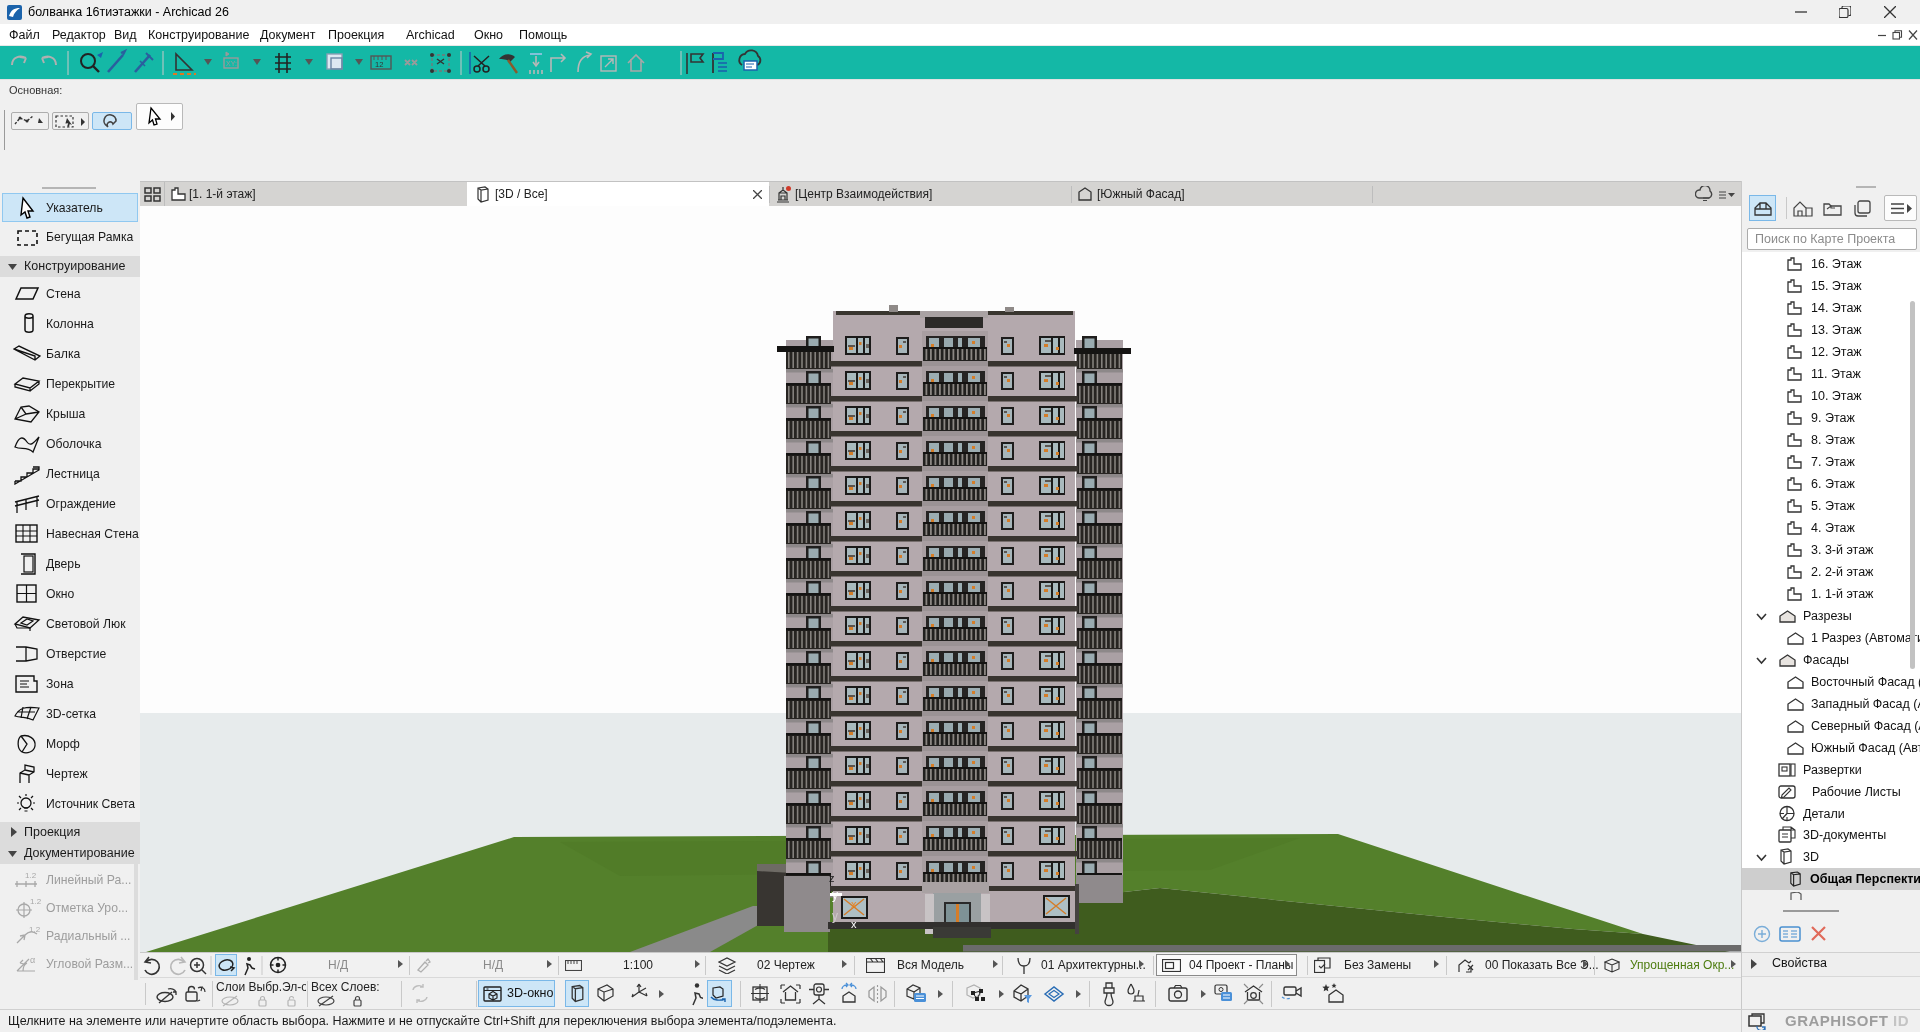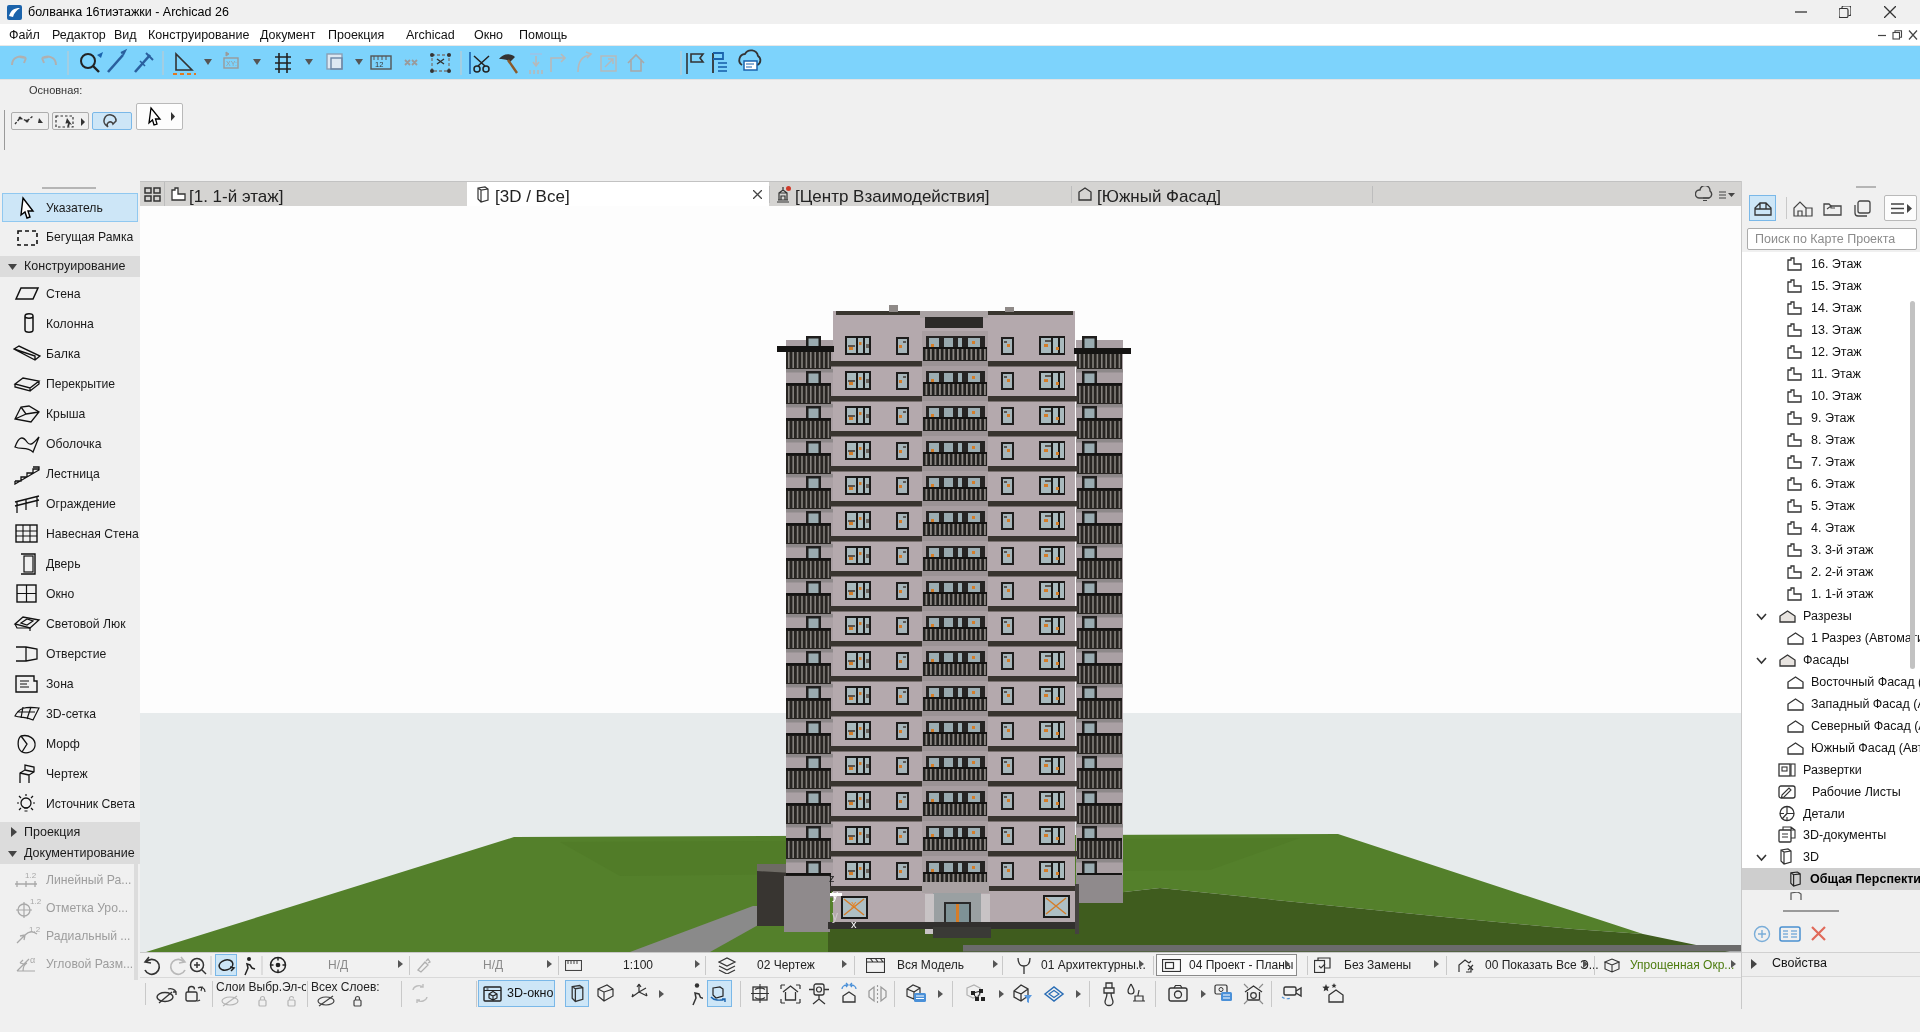--- a/index.html
+++ b/index.html
@@ -6,36 +6,36 @@
 html,body { width:1920px; height:1032px; overflow:hidden; font-family:"Liberation Sans", sans-serif; background:#f0f0f0; }
 .abs { position:absolute; }
 #app { position:relative; width:1920px; height:1032px; }
 
 #titlebar { left:0; top:0; width:1920px; height:24px; background:#f0f0f0; }
 #titlebar .ttext { position:absolute; left:28px; top:5px; font-size:12.5px; color:#000; }
 
 #menubar { left:0; top:24px; width:1920px; height:22px; background:#ffffff; border-bottom:1px solid #e8e8e8; }
 .menuitem { position:absolute; top:4px; font-size:12.5px; color:#111; }
 
-#toolbar { left:0; top:46px; width:1920px; height:34px; background:#7dd3fc; border-bottom:1px solid #e2e2e2; }
+#toolbar { left:0; top:46px; width:1920px; height:34px; background:#14b8a6; border-bottom:1px solid #e2e2e2; }
 
 #osn { left:0; top:80px; width:1920px; height:101px; background:#f0f0f0; }
-#osn .lbl { position:absolute; left:9px; top:4px; font-size:11px; color:#333;margin-left:20px; }
+#osn .lbl { position:absolute; left:9px; top:4px; font-size:11px; color:#333; }
 .osnbtn { position:absolute; top:32px; height:18px; overflow:hidden; background:#f0f0f0; border:1px solid #adadad; border-radius:2px; }
 
 #toolbox { left:0; top:181px; width:160px; height:828px; background:#f0f0f0; border-right:1px solid #dcdcdc; }
 .tbitem { position:absolute; left:0; width:140px; height:30px; }
 .tbitem .txt { position:absolute; left:46px; top:8px; font-size:12.2px; color:#1a1a1a; white-space:nowrap; }
 .tbitem.gray .txt { color:#9d9d9d; }
 .tbhdr { position:absolute; left:0; width:140px; height:21px; background:#dcdcdc; }
 .tbhdr .txt { position:absolute; left:24px; top:3px; font-size:12.5px; color:#1a1a1a; }
 .tbsel { position:absolute; left:2px; width:136px; height:29px; background:#cde6f7; border:1px solid #90c8f0; }
 
 #tabbar { left:140px; top:181px; width:1605px; height:25px; background:#d5d4d2; border-top:1px solid #c2c2c2; }
-.tab { position:absolute; top:0; height:25px; font-size:17px; color:#222; }
+.tab { position:absolute; top:0; height:25px; font-size:12px; color:#222; }
 .tab .tx { position:absolute; top:5px; white-space:nowrap; }
 
 #viewport { left:140px; top:206px; width:1601px; height:746px; background:#ffffff; overflow:hidden; }
 
 #quickbar { left:140px; top:952px; width:1605px; height:25px; background:#f1f1f1; border-top:1px solid #c8c8c8; font-size:12px; color:#444; }
 .qsep { position:absolute; top:3px; width:1px; height:19px; background:#c9c9c9; }
 .qtxt { position:absolute; top:5px; white-space:nowrap; color:#3c3c3c; }
 .qarr { position:absolute; top:7px; width:0; height:0; border-left:5px solid #555; border-top:4px solid transparent; border-bottom:4px solid transparent; }
 
 #row2 { left:140px; top:977px; width:1605px; height:32px; background:#f0f0f0; border-top:1px solid #d9d9d9; }
@@ -849,20 +849,30 @@
         <rect x="3" y="3" width="12" height="8" rx="1.5" fill="none" stroke="#333" stroke-width="1.4"></rect>
         <path d="M15 7 l5 -3 v8 l-5 -3" fill="none" stroke="#333" stroke-width="1.4"></path>
         <path d="M1 13 a7 5 0 0 0 9 1" fill="none" stroke="#4a90d8" stroke-width="1.2" stroke-dasharray="3 2"></path>
       </svg>
     <svg style="position:absolute;left:1182px;top:4px" width="26" height="24" viewBox="0 0 26 24">
         <path d="M7 13 L14 8 L21 13 L21 20 L7 20 Z" fill="none" stroke="#333" stroke-width="1.3"></path>
         <path d="M4 2 l1 2.5 l2.7 .3 l-2 1.8 l.6 2.7 l-2.3 -1.4 l-2.3 1.4 l.6 -2.7 l-2 -1.8 l2.7 -.3 z" fill="#333"></path>
         <path d="M12 1 l.7 1.7 l1.8 .2 l-1.3 1.2 l.4 1.8 l-1.6 -1 l-1.6 1 l.4 -1.8 l-1.3 -1.2 l1.8 -.2 z" fill="#333"></path>
       </svg>
   </div>
+  <div id="statusbar" class="abs">
+    <div class="stext">Щелкните на элементе или начертите область выбора. Нажмите и не отпускайте Ctrl+Shift для переключения выбора элемента/подэлемента.</div>
+    <div style="position:absolute;left:1741px;top:0;width:1px;height:23px;background:#d0d0d0"></div>
+    <svg style="position:absolute;left:1748px;top:3px" width="19" height="17" viewBox="0 0 19 17">
+        <rect x="1" y="3" width="12" height="10" fill="none" stroke="#333" stroke-width="1.5"></rect>
+        <path d="M4 3 V1 h12 v9 h-3" fill="none" stroke="#333" stroke-width="1.3"></path>
+        <path d="M9 13 a4 4 0 0 0 8 1 m0 3 v-3 h-3" fill="none" stroke="#2a6db5" stroke-width="1.3"></path>
+      </svg>
+    <div style="position:absolute;left:1785px;top:2px;font-size:15px;font-weight:bold;letter-spacing:0.5px;color:#9d9d9d">GRAPHISOFT <span style="color:#c4c4c4">ID</span></div>
+  </div>
   <div id="rpanel" class="abs">
     <div style="position:absolute;left:114px;top:5px;width:20px;height:2px;background:#b5b5b5"></div>
     <div style="position:absolute;left:7px;top:14px;width:27px;height:26px;background:#cde6f7;border:1px solid #7ab8e8"></div>
     <svg style="position:absolute;left:12px;top:20px" width="18" height="15" viewBox="0 0 18 15">
         <path d="M1 14 V7 L6 2 L12 2 L17 7 V14 Z M6 2 V8 H1 M12 2 L12 8 L17 8 M6 8 H12 V2" fill="none" stroke="#333" stroke-width="1.3"></path>
       </svg>
     <div style="position:absolute;left:44px;top:16px;width:1px;height:22px;background:#c9c9c9"></div>
     <svg style="position:absolute;left:51px;top:19px" width="20" height="17" viewBox="0 0 20 17">
         <path d="M1 16 V8 L7 2 L13 8 V16 Z M5 16 v-5 h4 v5" fill="none" stroke="#444" stroke-width="1.2"></path>
         <path d="M13 8 h6 v8 h-6" fill="none" stroke="#444" stroke-width="1.2"></path>

